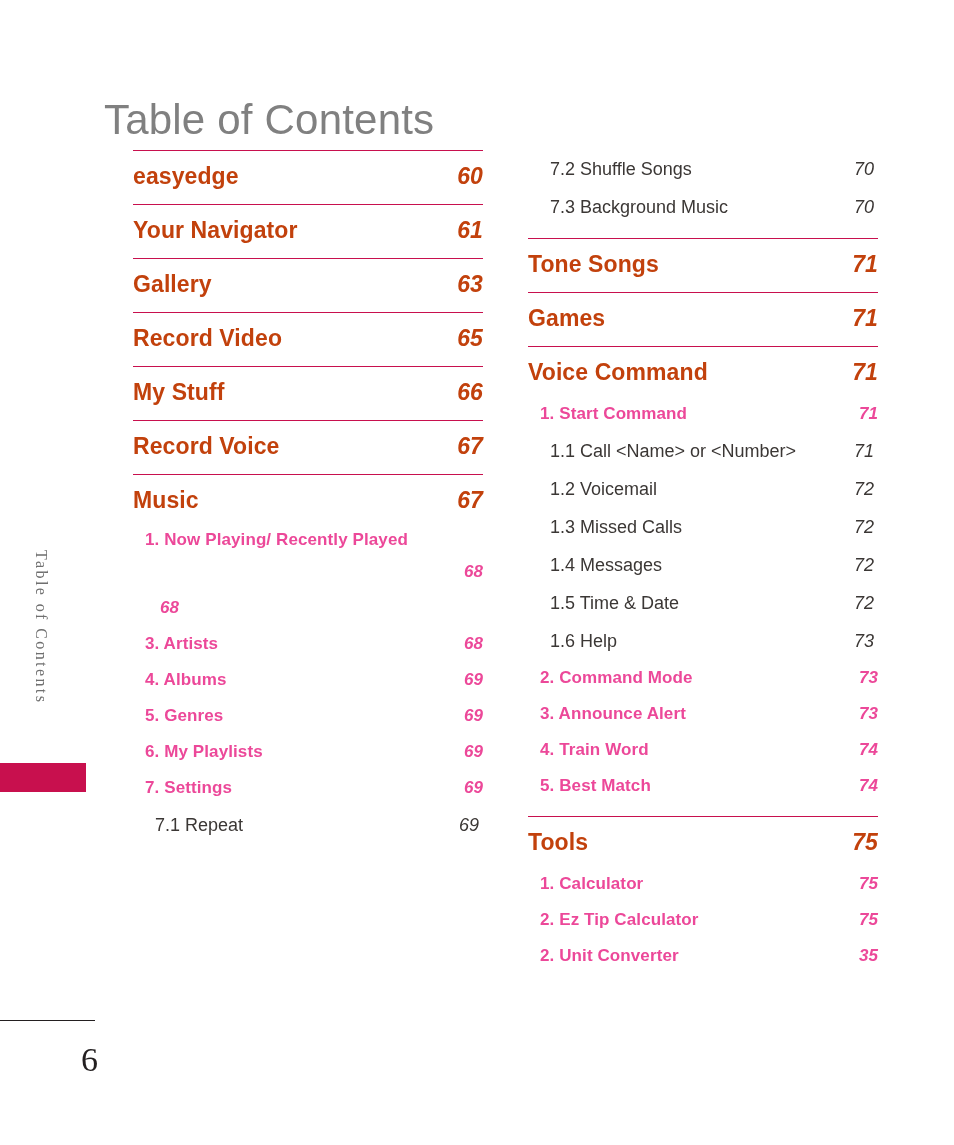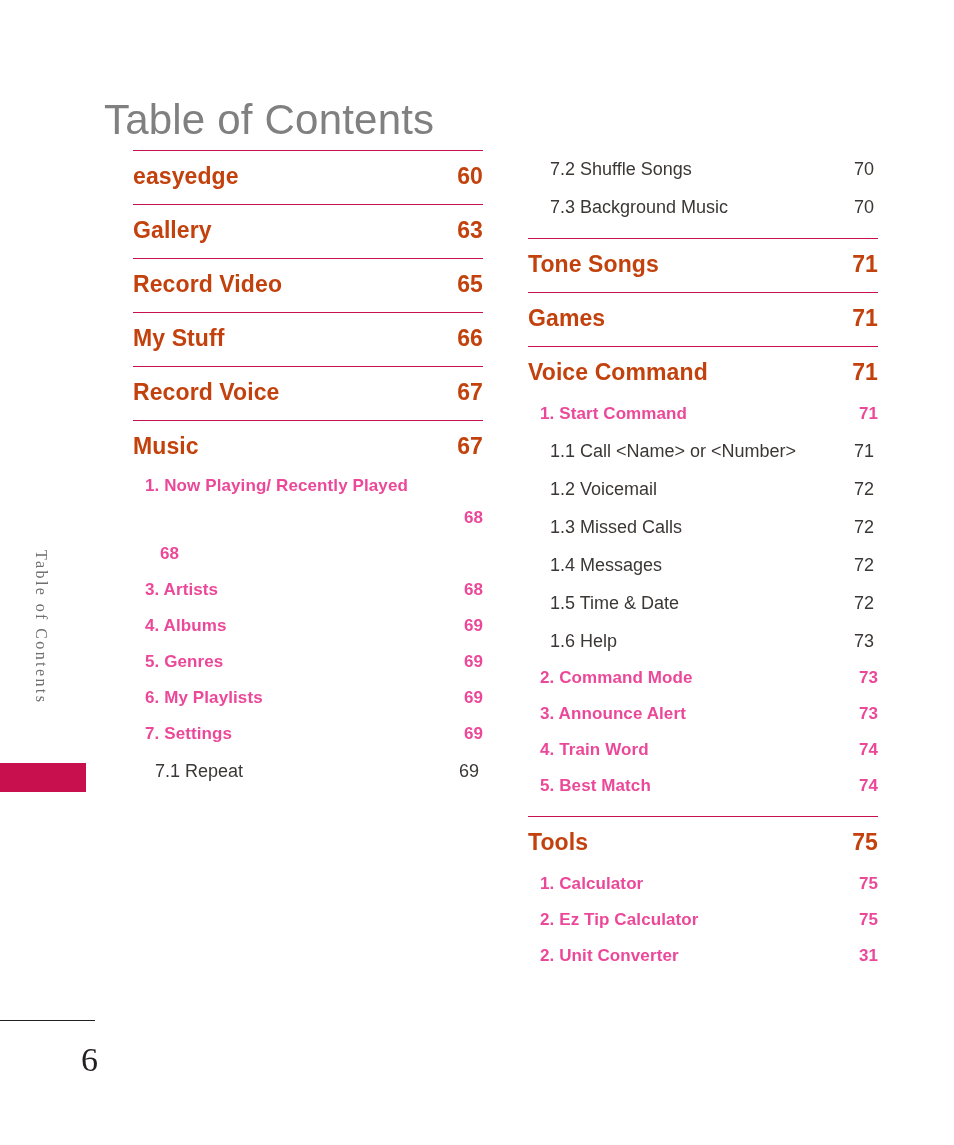--- a/index.html
+++ b/index.html
@@ -94,20 +94,21 @@
     box-sizing: border-box;
   }
   .toc-entry .entry-label {
     flex: 0 1 auto;
     padding-right: 10px;
   }
   .toc-entry .entry-page {
     flex: 0 0 auto;
     text-align: right;
     white-space: nowrap;
+    font-style: italic;
   }
 
   
   .toc-entry.level1 {
     border-top: 1.6px solid #c8104e;
     color: #c2410c;
     font-size: 23px;
     font-weight: 700;
     padding-top: 12px;
     padding-bottom: 14px;
@@ -166,20 +167,24 @@
   <span class="side-tab-label">Table of Contents</span>
   <span class="side-tab-block"></span>
 </div>
 
 <div class="toc-column left">
     <div class="toc-entry level1">
       <span class="entry-label">easyedge</span>
       <span class="entry-page">60</span>
     </div>
     <div class="toc-entry level1">
+      <span class="entry-label">Your Navigator</span>
+      <span class="entry-page">61</span>
+    </div>
+    <div class="toc-entry level1">
       <span class="entry-label">Gallery</span>
       <span class="entry-page">63</span>
     </div>
     <div class="toc-entry level1">
       <span class="entry-label">Record Video</span>
       <span class="entry-page">65</span>
     </div>
     <div class="toc-entry level1">
       <span class="entry-label">My Stuff</span>
       <span class="entry-page">66</span>
@@ -296,18 +301,18 @@
     <div class="toc-entry level2 tight-top">
       <span class="entry-label">1. Calculator</span>
       <span class="entry-page">75</span>
     </div>
     <div class="toc-entry level2">
       <span class="entry-label">2. Ez Tip Calculator</span>
       <span class="entry-page">75</span>
     </div>
     <div class="toc-entry level2">
       <span class="entry-label">2. Unit Converter</span>
-      <span class="entry-page">31</span>
+      <span class="entry-page">35</span>
     </div>
   </div>
 
 <div class="footer-rule"></div>
 <div class="footer-page-number">6</div>
 
 </body></html>

